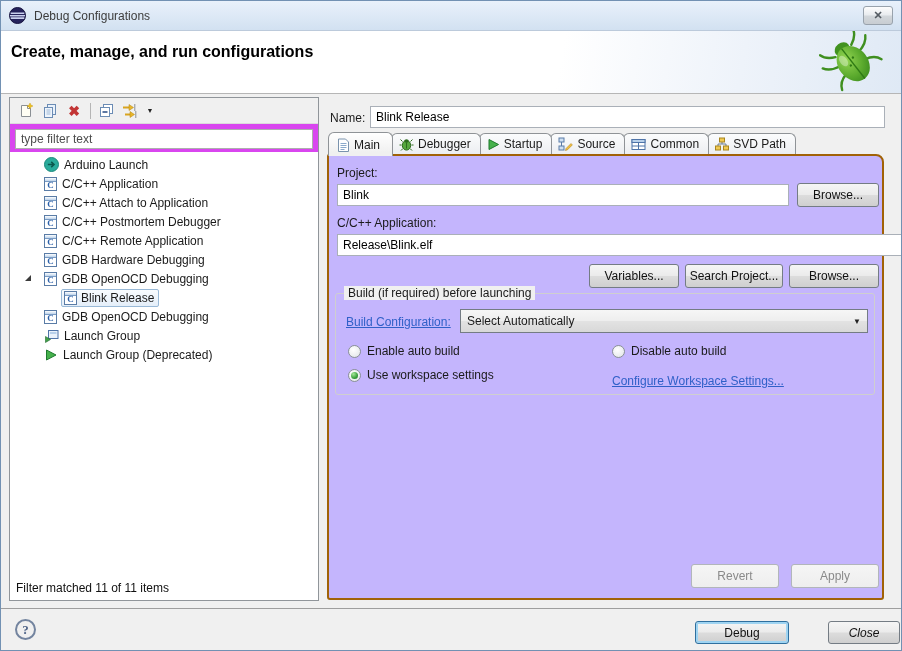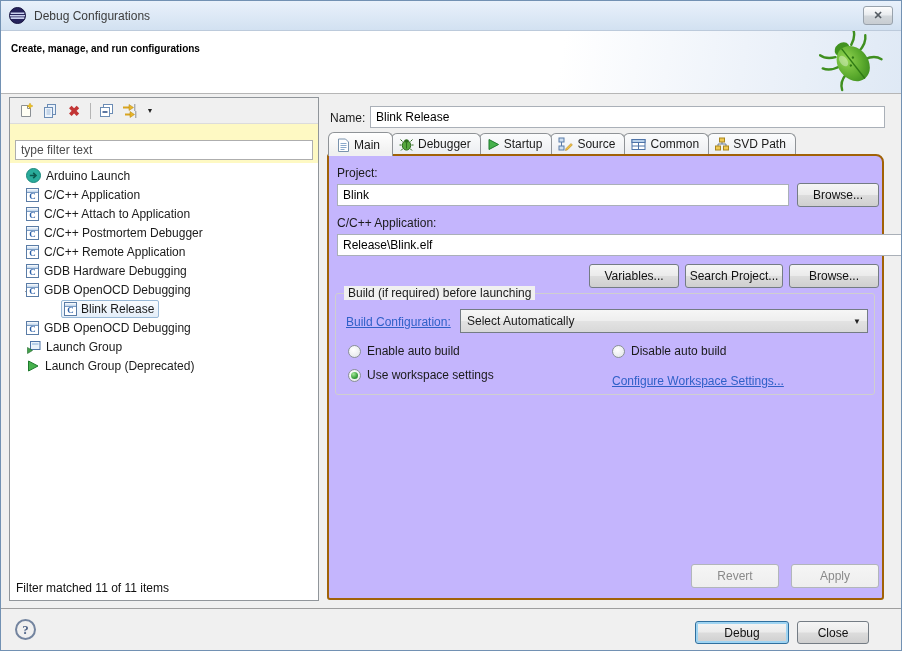--- a/index.html
+++ b/index.html
@@ -7,38 +7,38 @@
   body { font-family:"Liberation Sans",sans-serif; font-size:12px; color:#1a1a1a; background:#f0f0f0; }
   .window { width:902px; height:651px; border:1px solid #7291b3; position:relative; overflow:hidden; background:#f0f0f0; }
 
   
   .titlebar { height:30px; background:linear-gradient(#e9f1fb,#d2e1f1); border-bottom:1px solid #bccadb; display:flex; align-items:center; padding:0 8px; }
   .titlebar .title { margin-left:8px; color:#3c3c3c; }
   .win-close { margin-left:auto; width:30px; height:19px; border:1px solid #98a2ac; border-radius:3px; background:linear-gradient(#fdfdfd,#e8ebee 48%,#d2d7db 52%,#c8cdd2); display:flex; align-items:center; justify-content:center; font-size:11px; font-weight:bold; color:#555c63; cursor:pointer; }
 
   
   .header { height:63px; background:linear-gradient(100deg,#ffffff 62%,#eef3fa 82%,#dfe9f5); border-bottom:1px solid #b6b6b6; position:relative; }
-  .header-title { position:absolute; left:10px; top:12px; font-weight:bold; font-size:10px; color:#000; }
+  .header-title { position:absolute; left:10px; top:12px; font-weight:bold; font-size:16px; color:#000; }
   .beetle { position:absolute; right:16px; top:0px; }
 
   .body { position:relative; height:514px; }
 
   
   .left-panel { position:absolute; left:8px; top:3px; width:310px; height:504px; border:1px solid #90959a; background:#fff; display:flex; flex-direction:column; }
   .toolbar { height:26px; background:#f0f0f0; border-bottom:1px solid #dcdcdc; display:flex; align-items:center; padding:0 4px; }
   .tbtn { width:24px; height:22px; display:flex; align-items:center; justify-content:center; cursor:pointer; }
   .tbtn.narrow { width:14px; }
   .tsep { width:1px; height:16px; background:#b5b5b5; margin:0 4px; }
   .del-glyph { color:#c23535; font-size:14px; font-weight:bold; line-height:1; }
   .dd-glyph { font-size:7px; color:#222; }
-  .filter-wrap { padding:16px 5px 3px; background:#fef9c3; }
+  .filter-wrap { padding:5px 5px 3px; background:#d946ef; }
   .filter-input { width:100%; height:20px; border:1px solid #aeaeae; padding:1px 5px; font:12px "Liberation Sans",sans-serif; color:#333; }
   .filter-input::placeholder { color:#4c4c4c; opacity:1; }
   .tree { flex:1; overflow:hidden; padding-top:3px; }
-  .tree-row { height:19px; display:flex; align-items:center; position:relative; padding-left:16px; cursor:default; white-space:nowrap; }
+  .tree-row { height:19px; display:flex; align-items:center; position:relative; padding-left:34px; cursor:default; white-space:nowrap; }
   .tree-row.child { padding-left:53px; }
   .expander { position:absolute; left:15px; top:6px; width:0; height:0; border-bottom:6px solid #3b3b3b; border-left:6px solid transparent; }
   .tlabel { margin-left:5px; }
   .selwrap { display:flex; align-items:center; border:1px solid #99b9d7; border-radius:2px; background:linear-gradient(#f8fbfe,#e4eef9); padding:1px 4px 1px 2px; margin-left:-2px; }
   .selwrap .tlabel { margin-left:4px; }
   .lstatus { padding:2px 6px 5px; background:#fff; color:#111; }
 
   
   .ic { flex:none; display:inline-flex; }
   .ic-c { width:13px; height:14px; border:1px solid #5a7ca6; background:#fff; position:relative; flex:none;
@@ -357,16 +357,16 @@
 
         <div class="btn disabled" style="left:362px; top:408px; width:88px; height:24px;">Revert</div>
         <div class="btn disabled" style="left:462px; top:408px; width:88px; height:24px;">Apply</div>
       </div>
     </div>
   </div>
 
   <div class="footer">
     <span class="help">?</span>
     <div class="btn default fbtn" style="left:694px; width:94px; position:absolute;">Debug</div>
-    <div class="btn fbtn" style="left:796px; width:72px; position:absolute;">Close</div>
+    <div class="btn fbtn" style="left:827px; width:72px; position:absolute;font-style:italic;">Close</div>
   </div>
 
 </div>
 
 </body></html>

